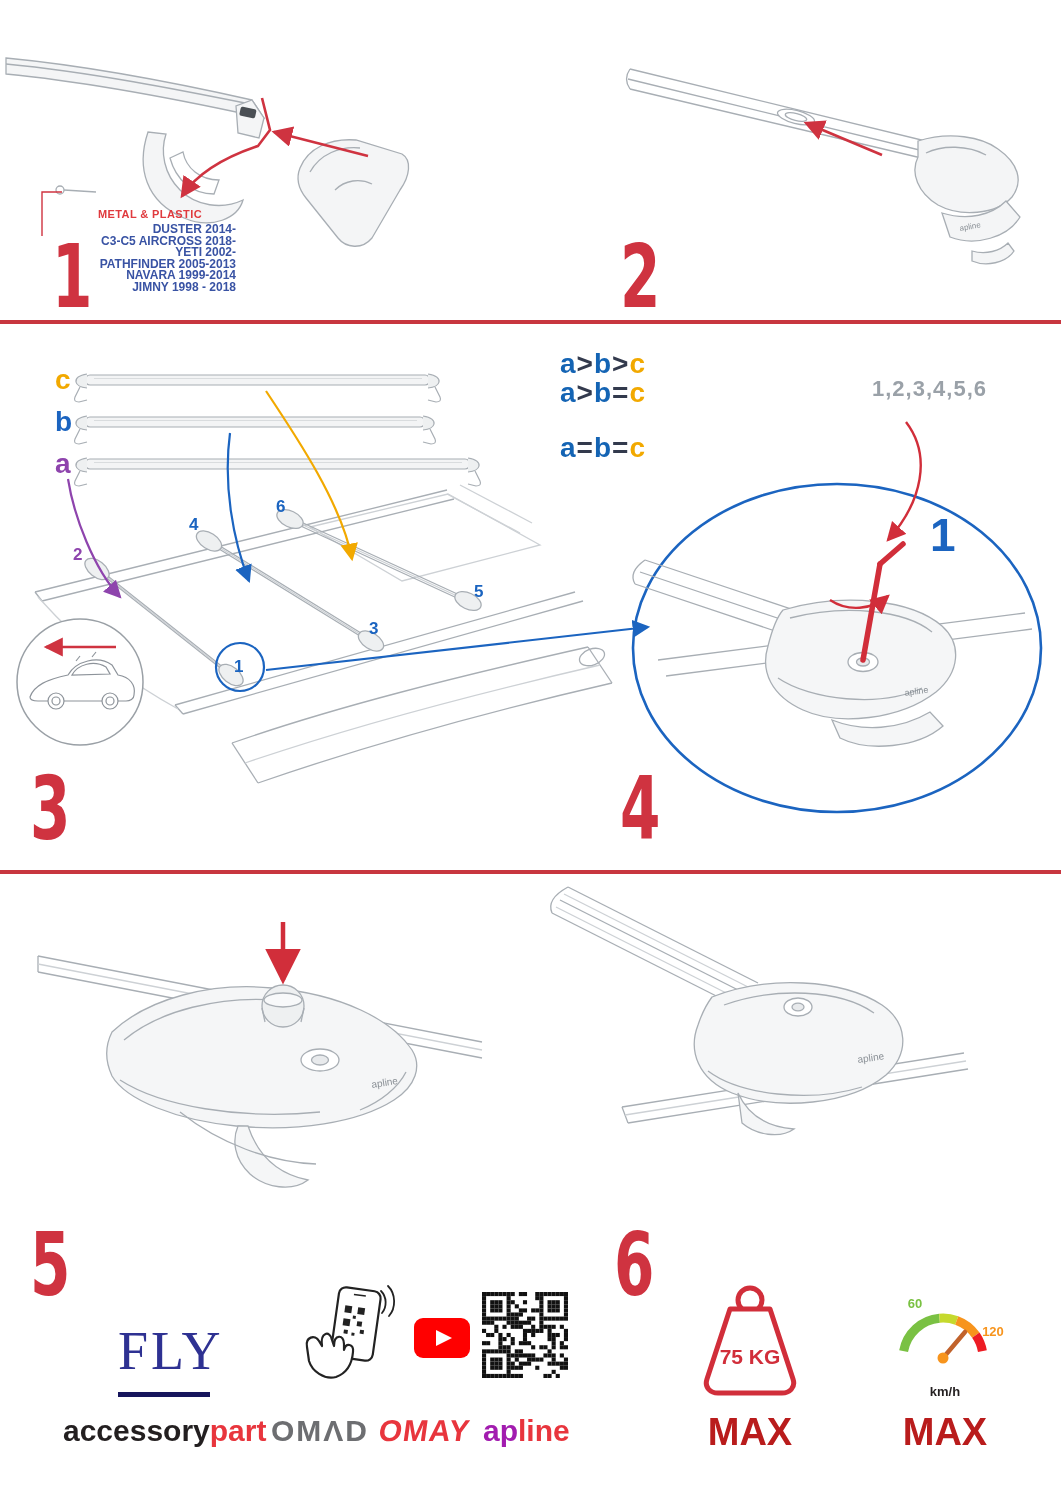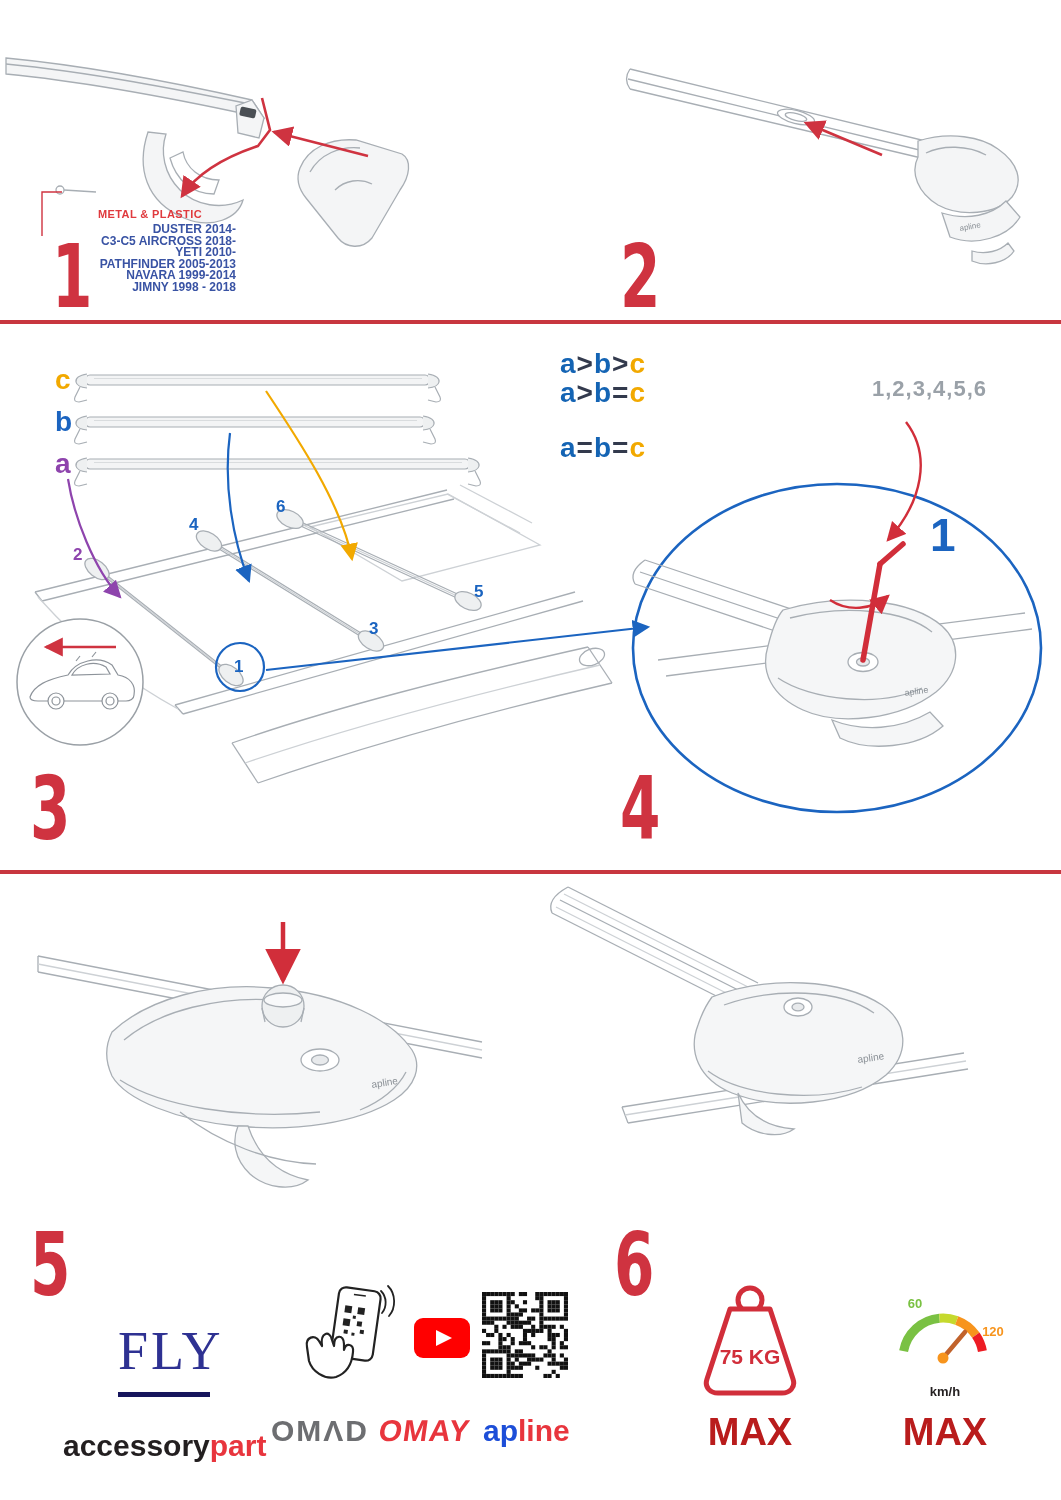--- a/index.html
+++ b/index.html
@@ -30,24 +30,24 @@
   .pn4{left:189px;top:516px;}
   .pn6{left:276px;top:498px;}
   .pn3{left:369px;top:620px;}
   .pn5{left:474px;top:583px;}
   .pn1{left:234px;top:658px;}
   
   .fly{position:absolute;left:118px;top:1322px;color:#2e3192;font-weight:400;
        font-size:54px;line-height:1.1;font-family:"Liberation Serif",serif;letter-spacing:3px;}
   .fly-bar{position:absolute;left:118px;top:1392px;width:92px;height:5px;background:#16155c;}
   .brandline{position:absolute;top:1414px;font-weight:700;font-size:30px;line-height:1.1;}
-  .b-acc{left:63px;margin-top:15px;} .b-acc .k{color:#231f20;} .b-acc .r{color:#e8353d;}
+  .b-acc{left:63px;} .b-acc .k{color:#231f20;} .b-acc .r{color:#e8353d;}
   .b-omad{left:271px;color:#6d6e71;letter-spacing:2px;}
   .b-omay{left:379px;color:#e8353d;transform:skewX(-8deg);letter-spacing:1px;}
-  .b-apline{left:483px;} .b-apline .g{color:#1d4ed8;margin-top:32px;} .b-apline .r{color:#e8353d;}
+  .b-apline{left:483px;} .b-apline .g{color:#a21caf;margin-top:32px;} .b-apline .r{color:#e8353d;}
   .maxlab{position:absolute;top:1412px;width:120px;text-align:center;color:#b91c1c;
           font-weight:700;font-size:38px;line-height:1.1;}
 </style>
 </head>
 <body>
 
 <div id="page">
 
   <section>
     <svg class="abs" style="left:0;top:40px" width="620" height="270" viewBox="0 0 620 270">
@@ -72,21 +72,21 @@
       <g stroke="#cf3340" stroke-width="2.6" fill="none">
         <line x1="368" y1="116" x2="274" y2="92" marker-end="url(#ar1)"></line>
         <path d="M262,58 L270,90 L258,106 C228,116 198,132 182,156" marker-end="url(#ar1)"></path>
       </g>
       <path d="M62,152 L42,152 L42,196" stroke="#cf3340" stroke-width="1.4" fill="none"></path>
     </svg>
     <div class="matlabel">METAL &amp; PLASTIC</div>
     <div class="models">
       <div>DUSTER 2014-</div>
       <div>C3-C5 AIRCROSS 2018-</div>
-      <div>YETI 2010-</div>
+      <div>YETI 2002-</div>
       <div>PATHFINDER 2005-2013</div>
       <div>NAVARA 1999-2014</div>
       <div>JIMNY 1998 - 2018</div>
     </div>
     <div class="stepnum" style="left:52px;top:240px">1</div>
   </section>
 
   <section>
     <svg class="abs" style="left:620px;top:55px" width="441" height="255" viewBox="0 0 441 255">
       <defs>

